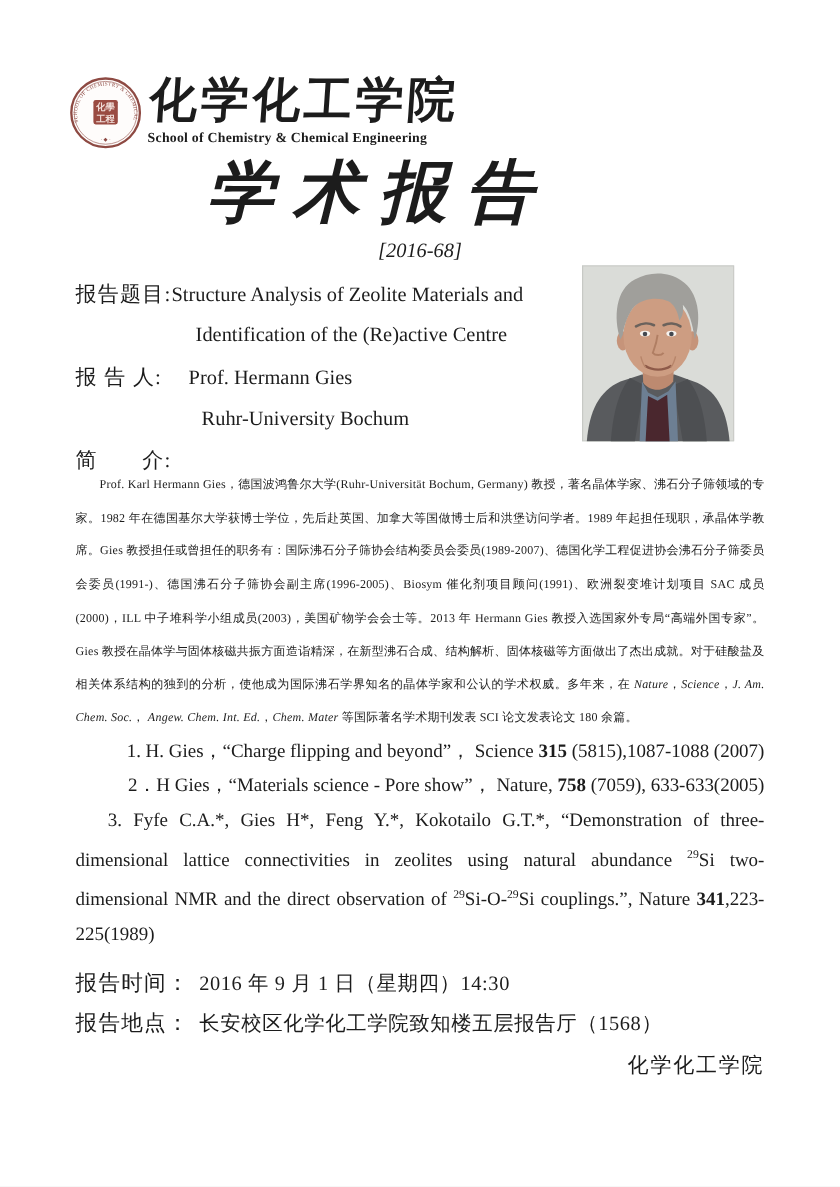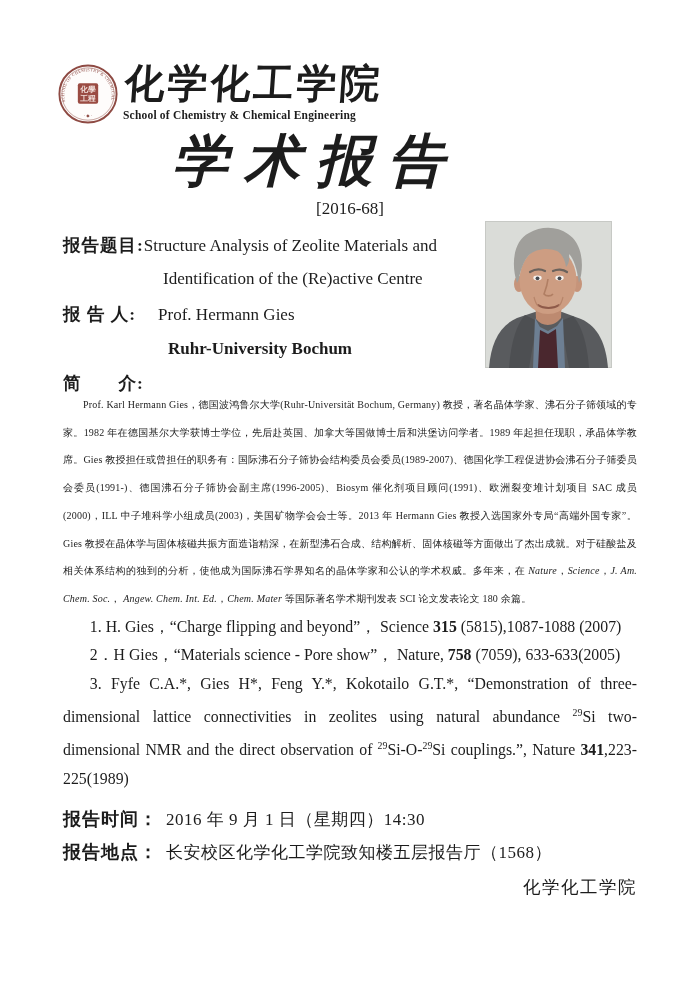--- a/index.html
+++ b/index.html
@@ -17,41 +17,41 @@
   }
   .college-en{
     font-size:11.5px;font-weight:bold;letter-spacing:0.2px;margin-top:3px;white-space:nowrap;
   }
   
   .main-title{
     position:absolute;left:0;top:126px;width:616px;text-align:center;
     font-size:56px;font-weight:900;letter-spacing:16px;padding-left:16px;
     box-sizing:border-box;font-style:italic;line-height:70px;white-space:nowrap;
   }
-  .issue{position:absolute;left:0;top:199px;width:700px;text-align:center;font-size:17px;}
+  .issue{position:absolute;left:0;top:199px;width:700px;text-align:center;font-size:17px;font-style:italic;}
   
-  .lbl{font-weight:bold;font-size:17.5px;letter-spacing:1px;}
+  .lbl{font-weight:normal;font-size:17.5px;letter-spacing:1px;}
   .val{font-size:17px;}
   .row-abs{position:absolute;white-space:nowrap;}
   .topic1{left:63px;top:233px;}
   .topic2{left:163px;top:269px;}
   .speaker{left:63px;top:302px;}
-  .affil{left:168px;top:339px;font-weight:bold;}
+  .affil{left:168px;top:339px;}
   .biolbl{left:63px;top:371px;}
   .topic1 .val{}
   .speaker .val{margin-left:22px;}
   
   .photo{position:absolute;left:485px;top:221px;width:127px;height:147px;}
   
   .content{position:absolute;left:63px;top:391px;width:574px;}
   .bio{
     margin:0;font-size:10px;line-height:27.7px;text-align:justify;
     text-indent:2em;letter-spacing:0.2px;
   }
-  .ref{margin:0;font-size:15.8px;line-height:28.8px;text-indent:1.7em;white-space:nowrap;}
+  .ref{margin:0;font-size:15.8px;line-height:28.8px;text-indent:1.7em;white-space:nowrap;text-align:right;}
   .ref-just{text-align:justify;white-space:normal;}
   sup{font-size:0.62em;}
   .sched{margin-top:9px;white-space:nowrap;}
   .sched .lbl{font-size:18px;}
   .sched .val{margin-left:8px;font-size:17px;letter-spacing:0.5px;}
   .sched-first{margin-top:13px;}
   .sign{ text-align:right;font-size:17.5px;letter-spacing:1.5px;margin-top:11px;}
 </style>
 </head>
 <body>

